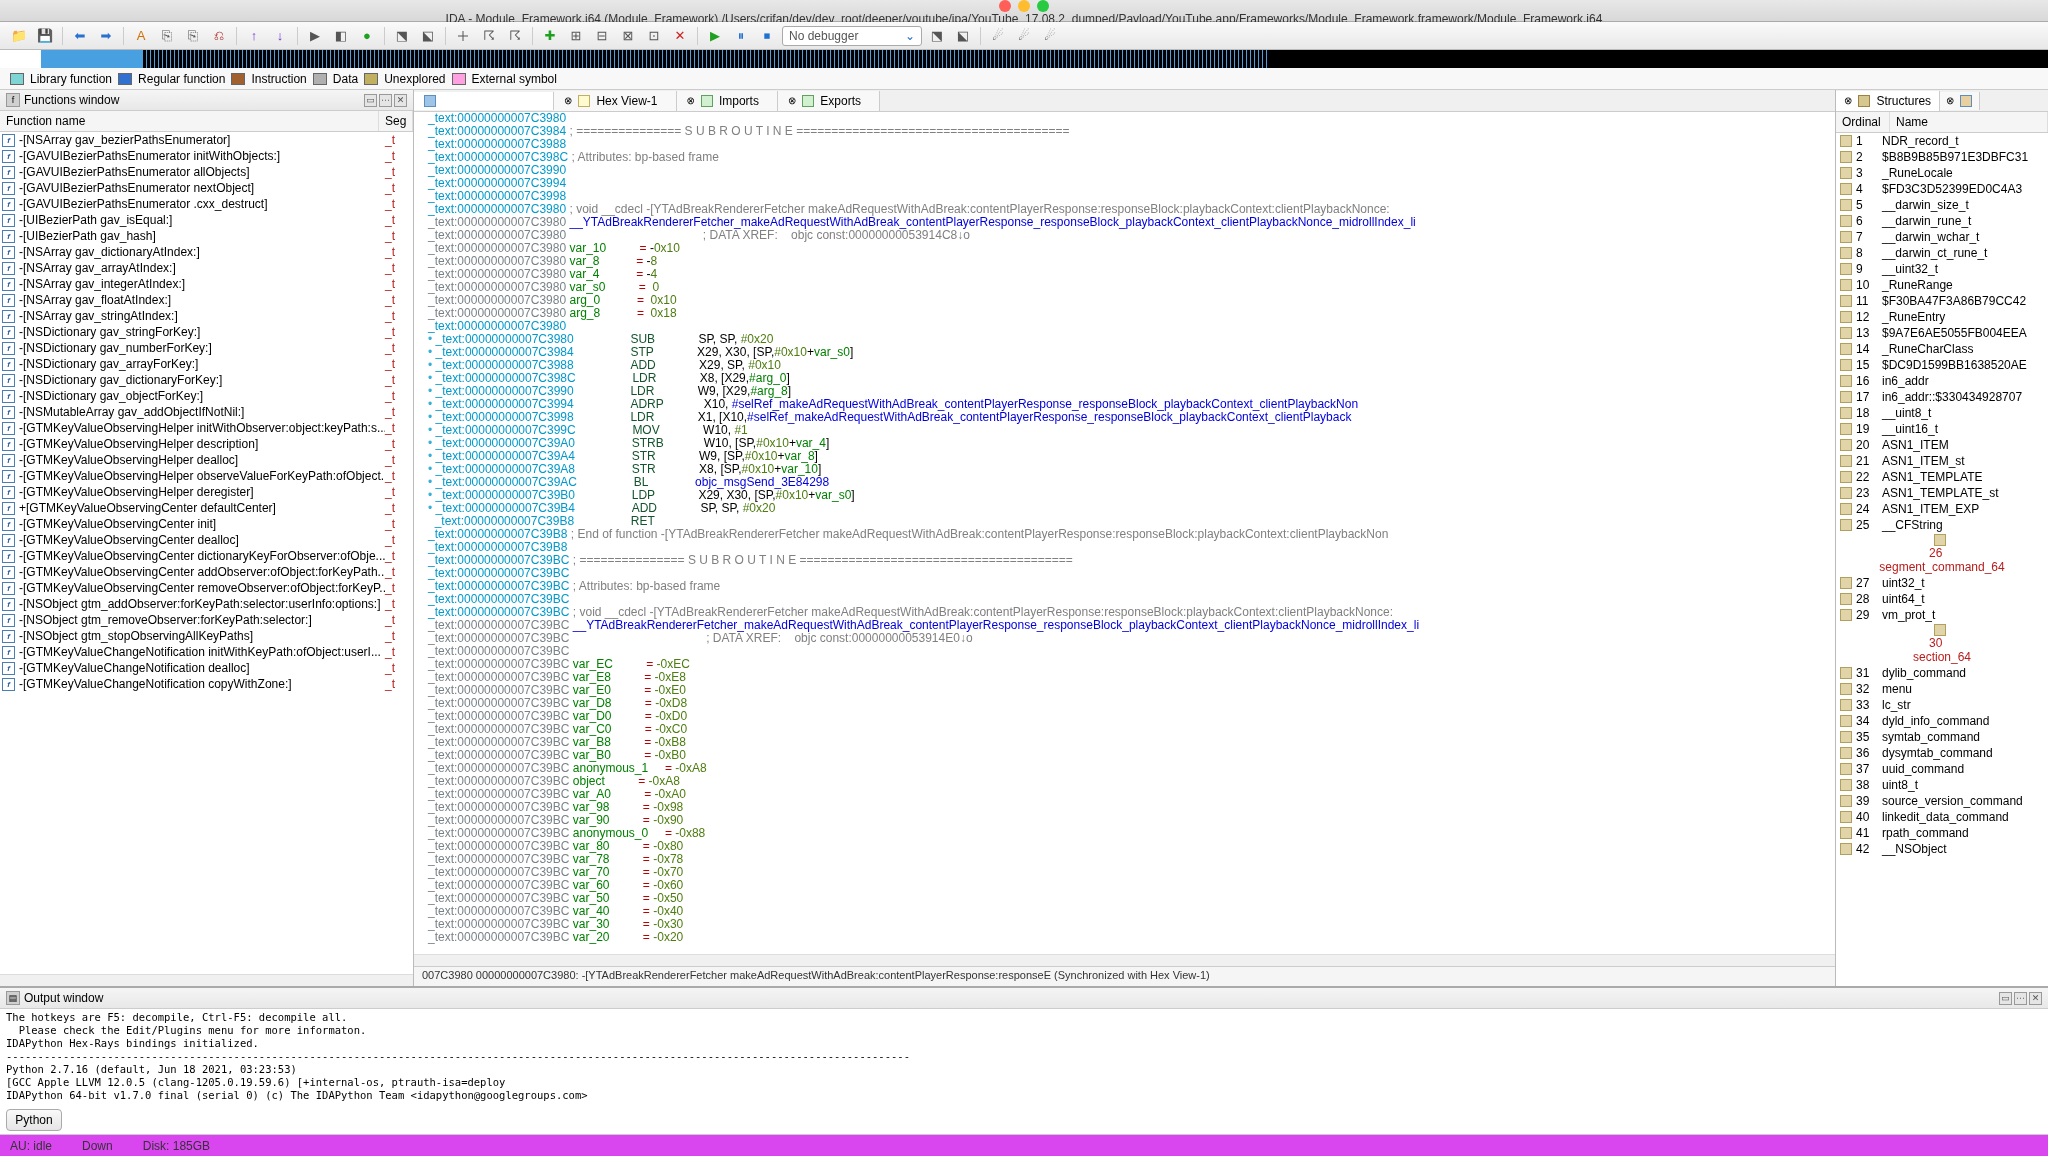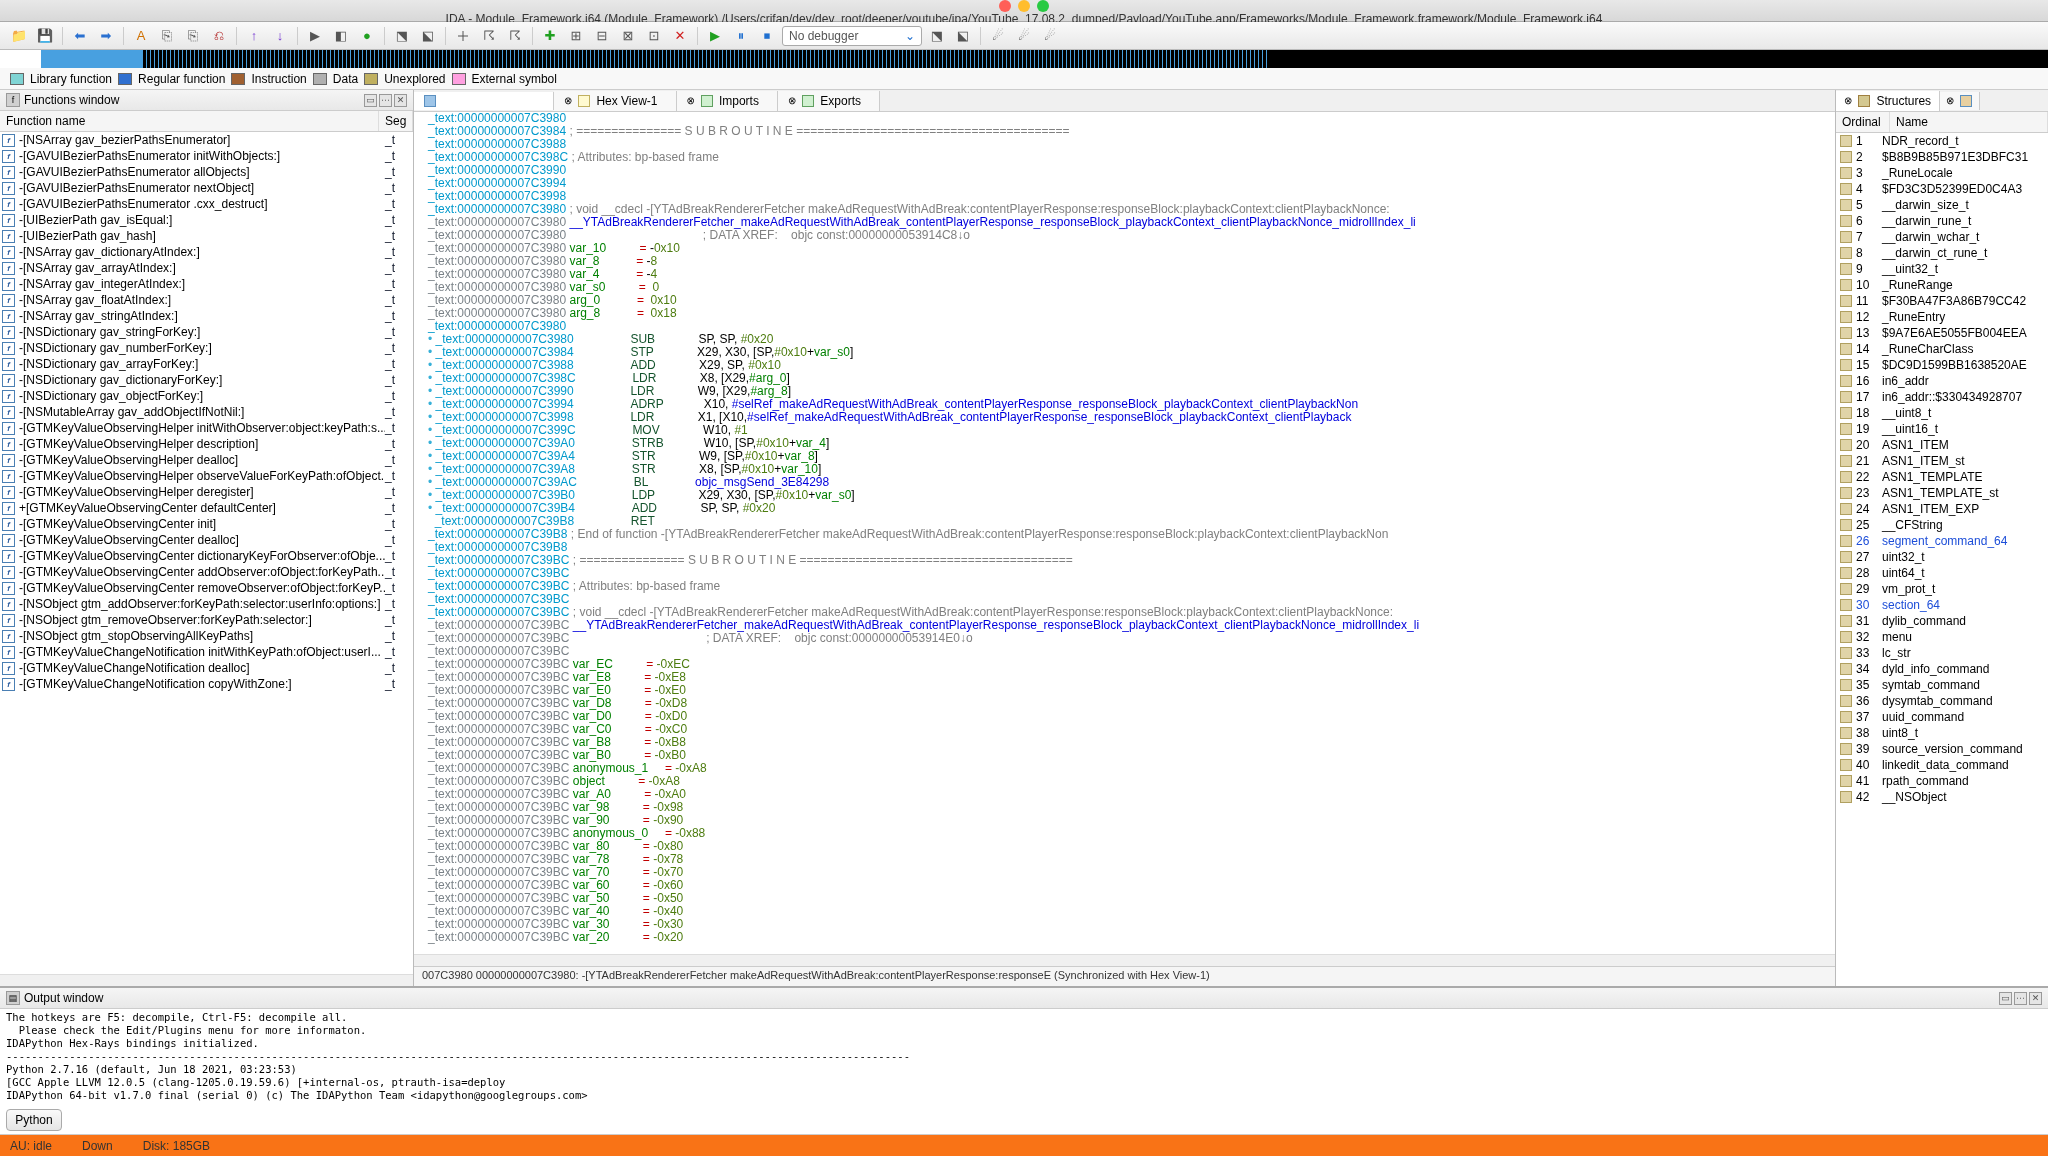--- a/index.html
+++ b/index.html
@@ -21,42 +21,42 @@
 .left { width:414px; display:flex; flex-direction:column; border-right:1px solid #bbb; background:#fff; }
 .pane-hdr { background:linear-gradient(#f5f5f5,#e8e8e8); border-bottom:1px solid #ccc; padding:3px 6px; display:flex; align-items:center; font-size:12px; }
 .pane-hdr .spacer{flex:1;}
 .pane-ico { width:14px; height:14px; margin-right:4px; background:#d0d0d0; border:1px solid #999; font-size:9px; display:flex; align-items:center; justify-content:center;}
 .col-hdr { display:flex; background:#f5f5f5; border-bottom:1px solid #ccc; font-size:11px;align-items:flex-end; }
 .col-hdr div { padding:3px 6px; border-right:1px solid #ddd; }
 .fn-list { flex:1; overflow-y:hidden; }
 .fn-row { display:flex; align-items:center; padding:1px 2px; font-size:12px; white-space:nowrap; }
 .fn-row .fi { width:13px; height:13px; background:#fff; border:1px solid #4a7fb3; margin-right:4px; font-size:8px; color:#3060a0; display:flex; align-items:center;justify-content:center; font-style:italic; font-weight:bold;}
 .fn-row .nm { flex:1; overflow:hidden; }
-.fn-row .sg { width:26px; color:#0f172a; }
+.fn-row .sg { width:26px; color:#b91c1c; }
 .center { flex:1; display:flex; flex-direction:column; background:#fff; border-right:1px solid #bbb; }
 .tabs-top { height:22px; background:#f0f0f0; border-bottom:1px solid #ccc; display:flex; align-items:center; }
 .tab { padding:3px 18px 3px 10px; border-right:1px solid #ccc; background:#f8f8f8; font-size:12px; display:flex; align-items:center; gap:6px; position:relative;}
 .tab.active{background:#fff;}
 .tab .tico{width:12px;height:12px;background:#9ec5e8;border:1px solid #5a8fc0;}
 .disasm { flex:1; overflow:hidden; font-family:Menlo,Consolas,monospace; font-size:10.5px; line-height:13px; white-space:nowrap; padding-left:4px; background:#fff;}
 .disasm div { white-space:pre; }
 .addr{color:#7a8288;} .light-addr{color:#0099cc;} .kw{color:#14532d;font-weight:500;} .grn{color:#008000;} .blu{color:#0000dd;} .cmt{color:#808080;} .brn{color:#4d7c0f;}
 .red-eq{color:#c00000;}
 .dot{color:#36b0d8;} 
 .status { height:20px; background:#f5f5f5; border-top:1px solid #ccc; font-size:11px; padding:2px 8px; color:#333; }
 .right { width:212px; background:#fff; display:flex; flex-direction:column; }
 .struct-list{flex:1;overflow:hidden;}
 .struct-row{display:flex;padding:1px 4px;font-size:12px;align-items:center;white-space:nowrap;}
 .struct-row .ico{width:12px;height:12px;background:#e0d4a8;border:1px solid #b0a060;margin-right:4px;}
 .struct-row .ord{width:26px;}
-.struct-row.gray{color:#1d4ed8;}
+.struct-row.gray{color:#b91c1c;flex-direction:column;}
 .bottom { height:148px; display:flex; flex-direction:column; border-top:2px solid #aaa; background:#fff;}
 .out-body{flex:1;font-family:Menlo,monospace;font-size:10.5px;line-height:13px;white-space:pre;padding:2px 6px;overflow:hidden;}
 .py-btn{width:56px;height:22px;margin:3px 6px;background:linear-gradient(#fafafa,#e5e5e5);border:1px solid #aaa;border-radius:4px;display:flex;align-items:center;justify-content:center;font-size:12px;}
-.footer{height:22px;background:#f97316;border-top:1px solid #ccc;display:flex;align-items:center;padding:0 10px;gap:30px;font-size:12px;color:#333;}
+.footer{height:22px;background:#d946ef;border-top:1px solid #ccc;display:flex;align-items:center;padding:0 10px;gap:30px;font-size:12px;color:#333;}
 .hdr-btn{width:13px;height:13px;border:1px solid #999;background:#e5e5e5;font-size:9px;display:flex;align-items:center;justify-content:center;color:#555;margin-left:2px;}
 .scrollbar-x { height:12px; background:#f0f0f0; border-top:1px solid #ddd; }
 </style>
 </head>
 <body>
 
 <div class="title-bar">
   <div class="traffic">
     <div class="light red"></div>
     <div class="light yellow"></div>

